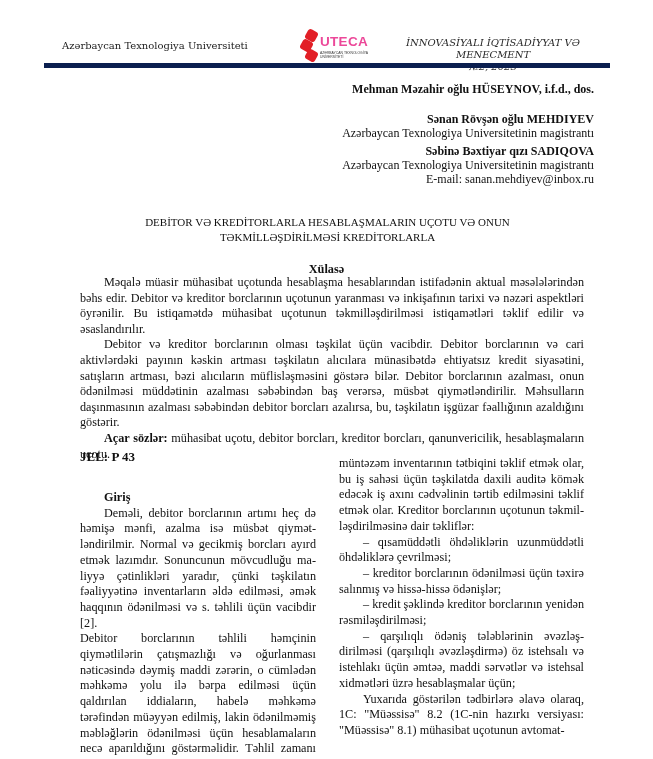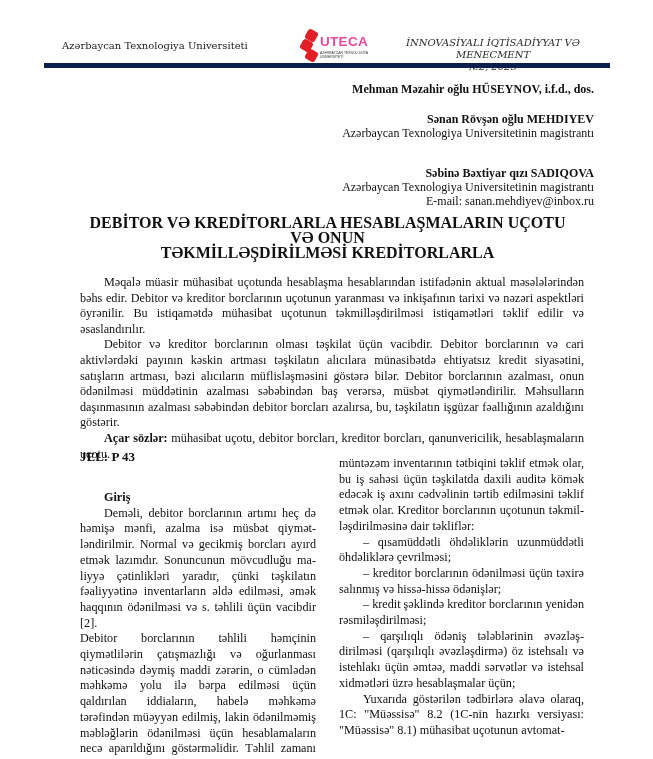--- a/index.html
+++ b/index.html
@@ -15,21 +15,21 @@
   .logo-sub { position: absolute; left: 20px; top: 21px; font-family: "Liberation Sans", sans-serif; font-size: 3.4px; color: #333; line-height: 4px; width: 50px; }
   .hdr-right { position: absolute; left: 398px; top: 37px; width: 190px; text-align: center; font-family: "DejaVu Serif", serif; font-style: italic; font-size: 10px; line-height: 12px; color: #2a2a2a; }
   .hdr-rule { position: absolute; left: 44px; top: 63px; width: 566px; height: 5px; background: #0b1f4f; }
 
   
   .authors { position: absolute; right: 59px; top: 82px; width: 360px; text-align: right; font-size: 12px; line-height: 14px; }
   .author-name { font-weight: bold; }
   .author-block { margin-bottom: 11px; }
 
   
-  .title { position: absolute; left: 80px; top: 215px; width: 495px; text-align: center; font-weight: bold; font-size: 16px; line-height: 15px; }
+  .title { position: absolute; left: 80px; top: 215px; width: 495px; text-align: center; font-weight: normal; font-size: 11px; line-height: 15px; }
 
   
   .abs-head { position: absolute; left: 0; width: 653px; top: 262px; text-align: center; font-weight: bold; font-size: 12.3px; }
   .abstract { position: absolute; left: 80px; top: 275px; width: 504px; font-size: 12.2px; line-height: 15.6px; text-align: justify; }
   .abstract p { margin: 0; text-indent: 24px; }
   .kw-label { font-weight: bold; }
 
   .jel { position: absolute; left: 80px; top: 449px; font-weight: bold; font-size: 13px; }
 
   
@@ -59,36 +59,37 @@
       <div>İNNOVASİYALI İQTİSADİYYAT VƏ MENECMENT</div>
       <div>№2, 2023</div>
     </div>
     <div class="hdr-rule"></div>
   </div>
 
   <div class="authors">
     <div class="author-block" style="margin-bottom:16px;">
       <div class="author-name">Mehman Məzahir oğlu HÜSEYNOV, i.f.d., dos.</div>
     </div>
-    <div class="author-block" style="margin-bottom:26px;">
+    <div class="author-block" style="margin-bottom:4px;">
       <div class="author-name">Sənan Rövşən oğlu MEHDIYEV</div>
       <div>Azərbaycan Texnologiya Universitetinin magistrantı</div>
     </div>
     <div class="author-block">
       <div class="author-name">Səbinə Bəxtiyar qızı SADIQOVA</div>
       <div>Azərbaycan Texnologiya Universitetinin magistrantı</div>
       <div>E-mail: sanan.mehdiyev@inbox.ru</div>
     </div>
   </div>
 
   <div class="title">
     <div>DEBİTOR VƏ KREDİTORLARLA HESABLAŞMALARIN UÇOTU VƏ ONUN</div>
     <div>TƏKMİLLƏŞDİRİLMƏSİ KREDİTORLARLA</div>
   </div>
 
+  <div class="abs-head">Xülasə</div>
   <div class="abstract">
     <p>Məqalə müasir mühasibat uçotunda hesablaşma hesablarından istifadənin aktual məsələlərindən bəhs edir. Debitor və kreditor borclarının uçotunun yaranması və inkişafının tarixi və nəzəri aspektləri öyrənilir. Bu istiqamətdə mühasibat uçotunun təkmilləşdirilməsi istiqamətləri təklif edilir və əsaslandırılır.</p>
     <p>Debitor və kreditor borclarının olması təşkilat üçün vacibdir. Debitor borclarının və cari aktivlərdəki payının kəskin artması təşkilatın alıcılara münasibətdə ehtiyatsız kredit siyasətini, satışların artması, bəzi alıcıların müflisləşməsini göstərə bilər. Debitor borclarının azalması, onun ödənilməsi müddətinin azalması səbəbindən baş verərsə, müsbət qiymətləndirilir. Məhsulların daşınmasının azalması səbəbindən debitor borcları azalırsa, bu, təşkilatın işgüzar fəallığının azaldığını göstərir.</p>
     <p><span class="kw-label">Açar sözlər:</span> <span>mühasibat uçotu, debitor borcları, kreditor borcları, qanunvericilik, hesablaşmaların uçotu.</span></p>
   </div>
 
   <div class="jel">JEL: P 43</div>
 
   <div class="col col-left">
     <p class="giris">Giriş</p>

